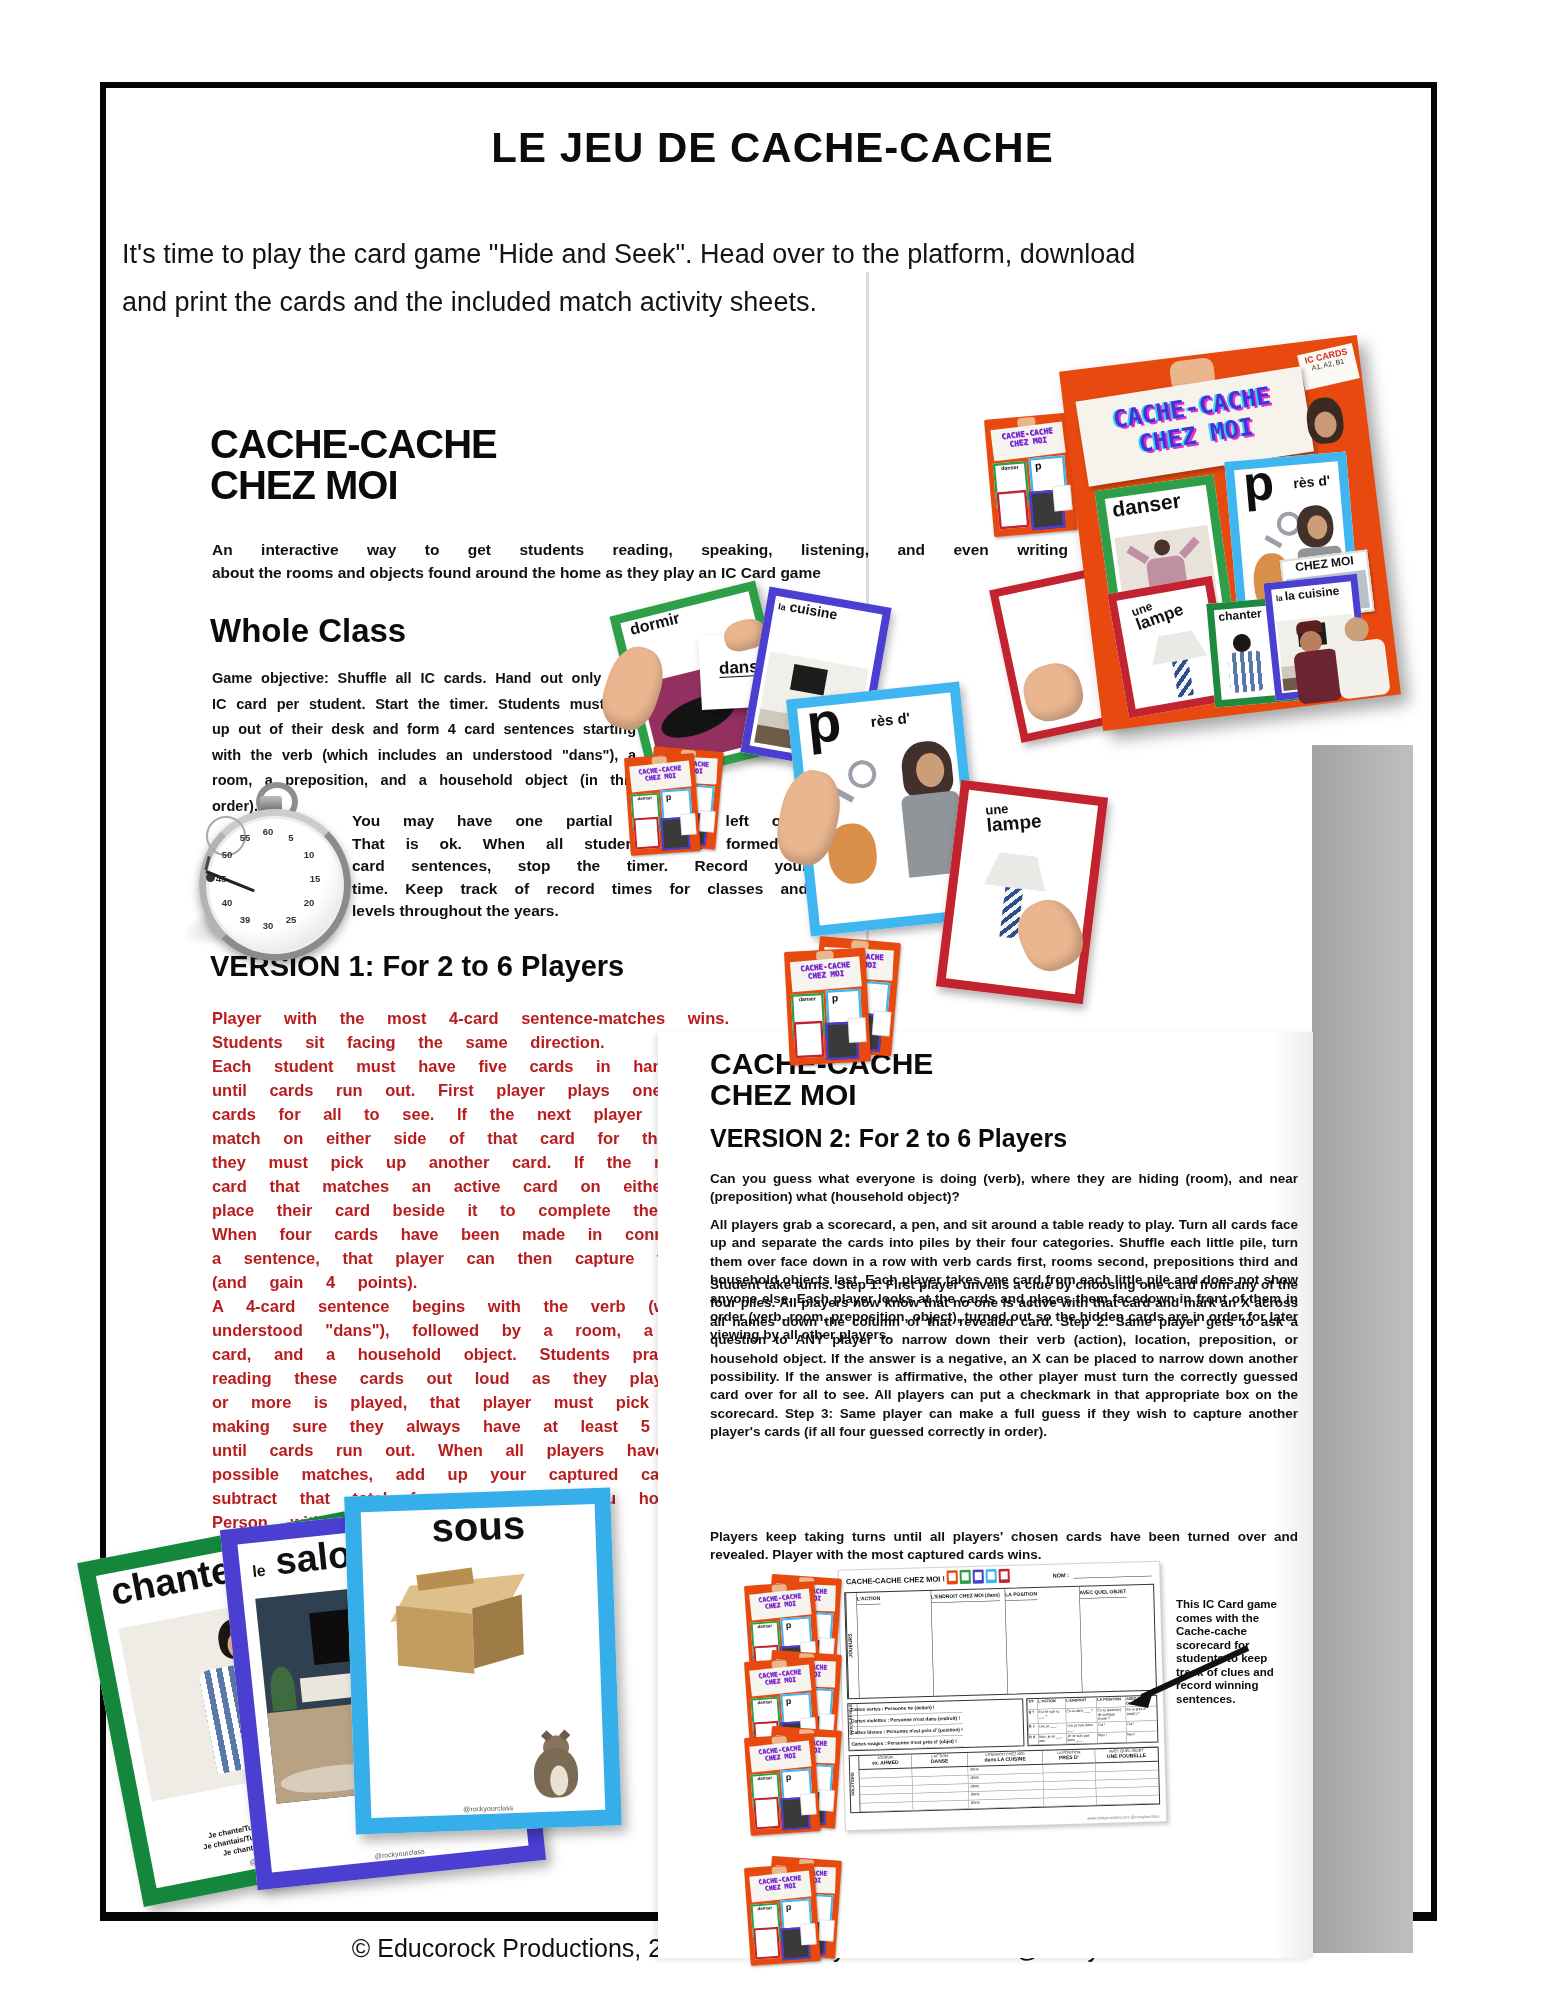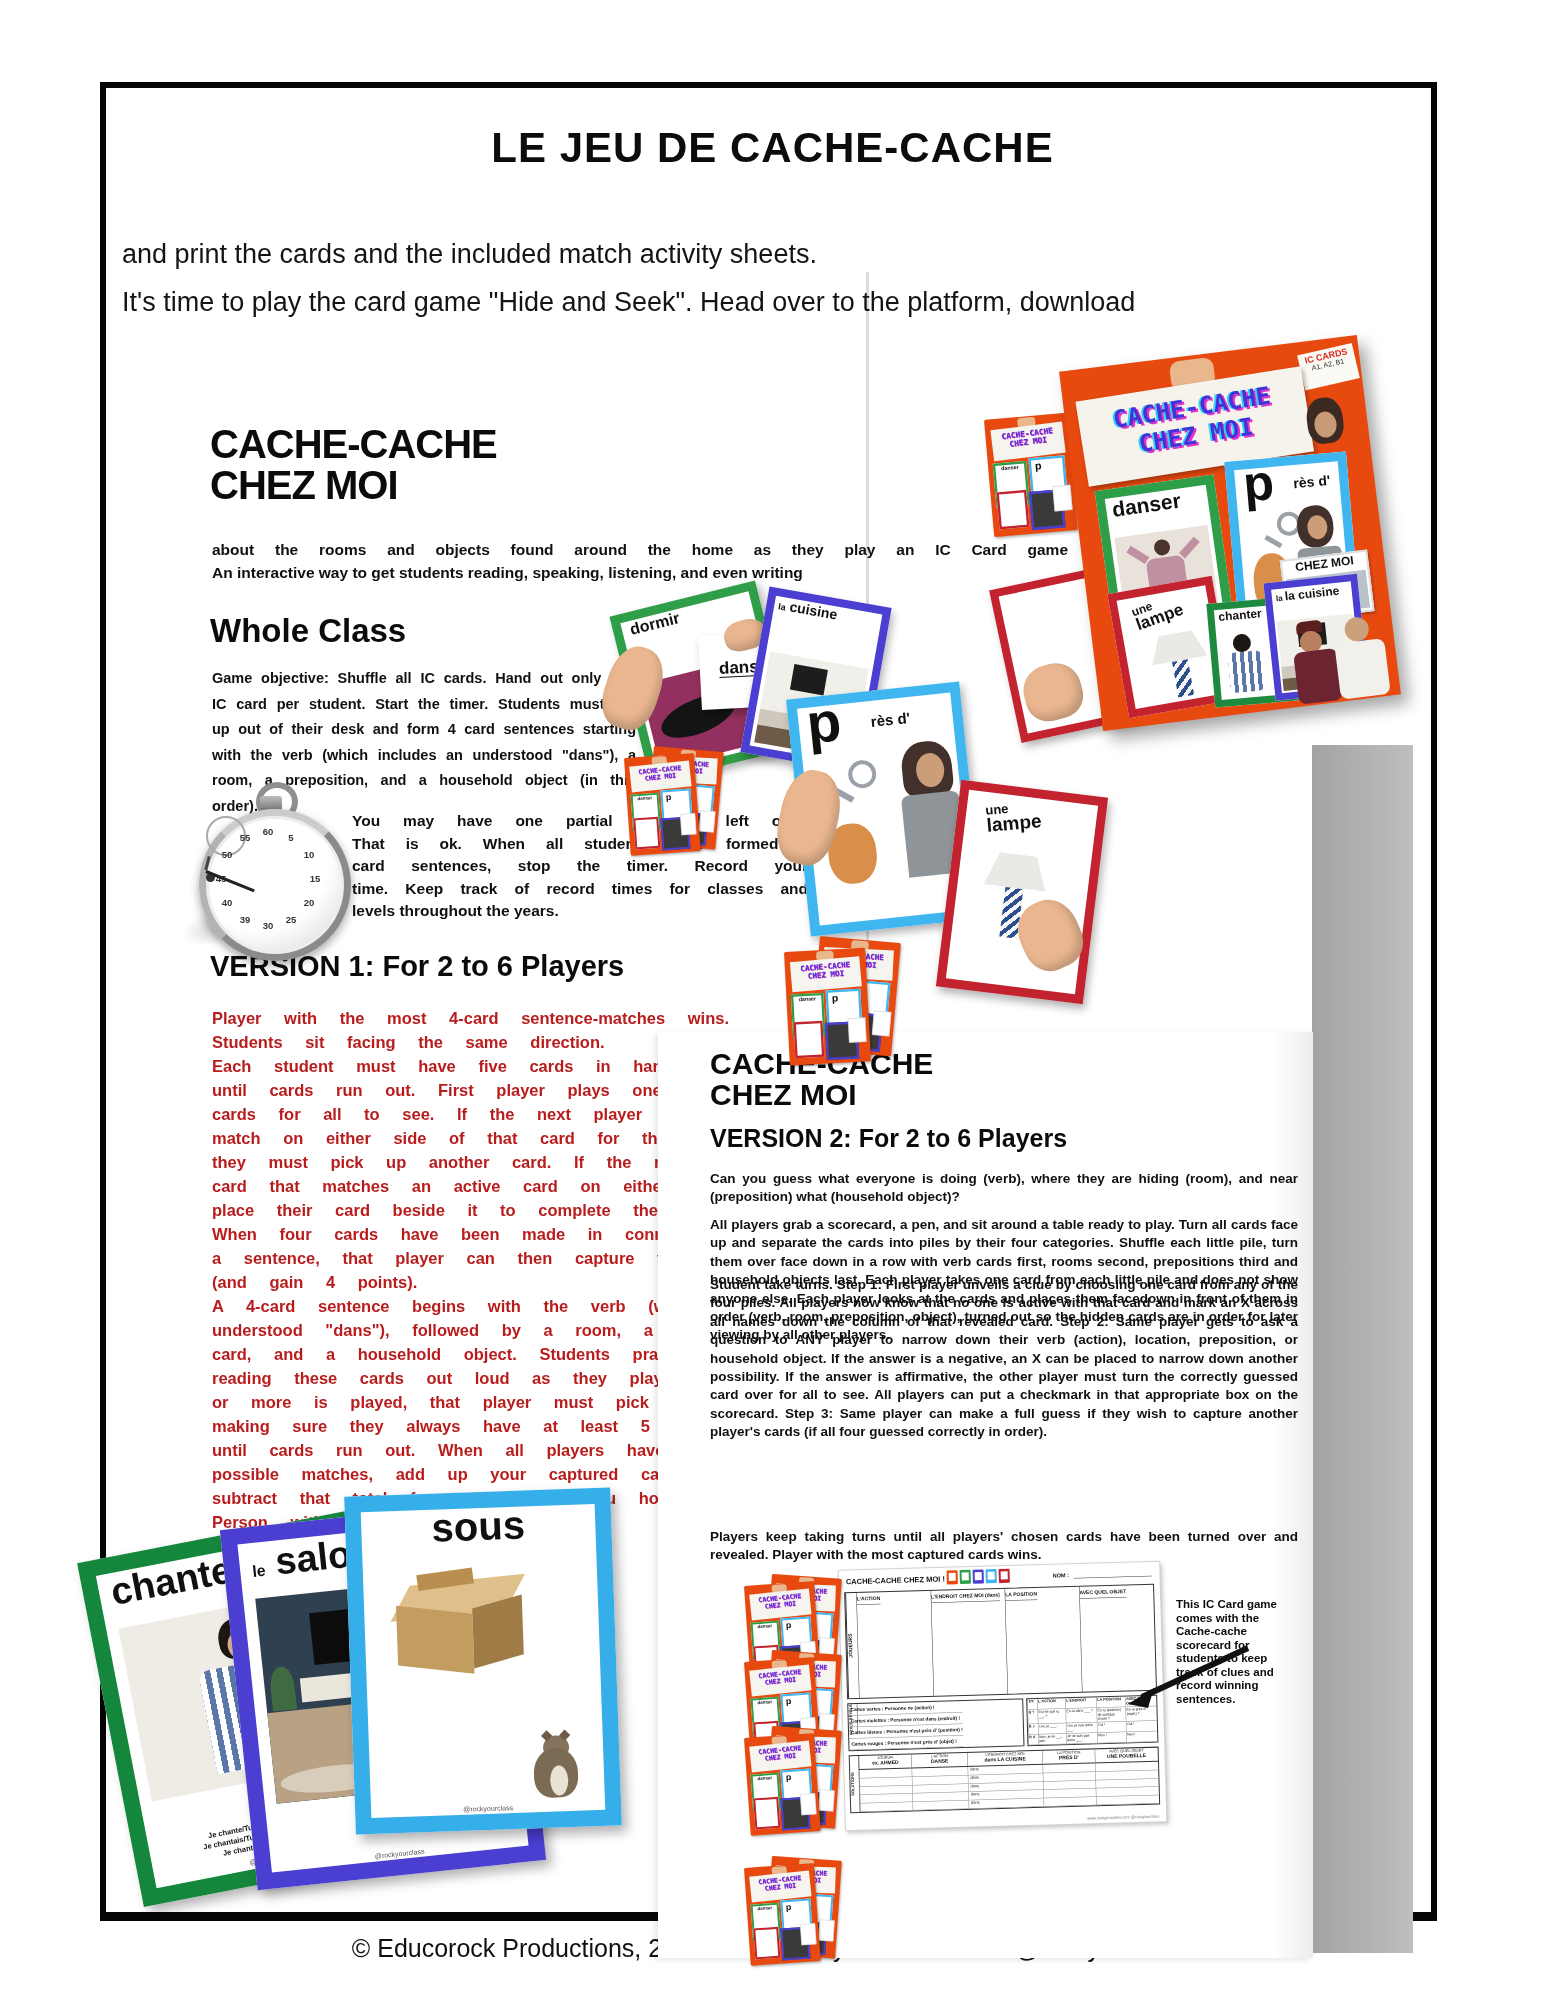--- a/index.html
+++ b/index.html
@@ -220,32 +220,32 @@
   .bc-sous .hdl{left:0;bottom:2px;width:100%;text-align:center;font-size:7px;color:#555;}
 </style>
 </head>
 <body>
 
 <div class="canvas">
   <div class="frame"></div>
 
   <h1 class="title">LE JEU DE CACHE-CACHE</h1>
   <div class="intro">
+      <div class="nline">It's time to play the card game "Hide and Seek". Head over to the platform, download</div>
       <div class="nline">and print the cards and the included match activity sheets.</div>
-      <div class="nline">It's time to play the card game "Hide and Seek". Head over to the platform, download</div>
     </div>
 
   <div class="d1-edge"></div>
   <h2 class="d1-head">
       <span>CACHE-CACHE</span>
       <span>CHEZ MOI</span>
     </h2>
   <div class="jlines d1-intro">
+      <div class="jline">An interactive way to get students reading, speaking, listening, and even writing</div>
       <div class="jline">about the rooms and objects found around the home as they play an IC Card game</div>
-      <div class="jline">An interactive way to get students reading, speaking, listening, and even writing</div>
     </div>
   <h3 class="wc-head">Whole Class</h3>
   <div class="jlines wc-p1">
       <div class="jline">Game objective: Shuffle all IC cards. Hand out only one</div>
       <div class="jline">IC card per student. Start the timer. Students must get</div>
       <div class="jline">up out of their desk and form 4 card sentences starting</div>
       <div class="jline">with the verb (which includes an understood "dans"), a</div>
       <div class="jline">room, a preposition, and a household object (in this</div>
       <div class="jline">order).</div>
     </div>

